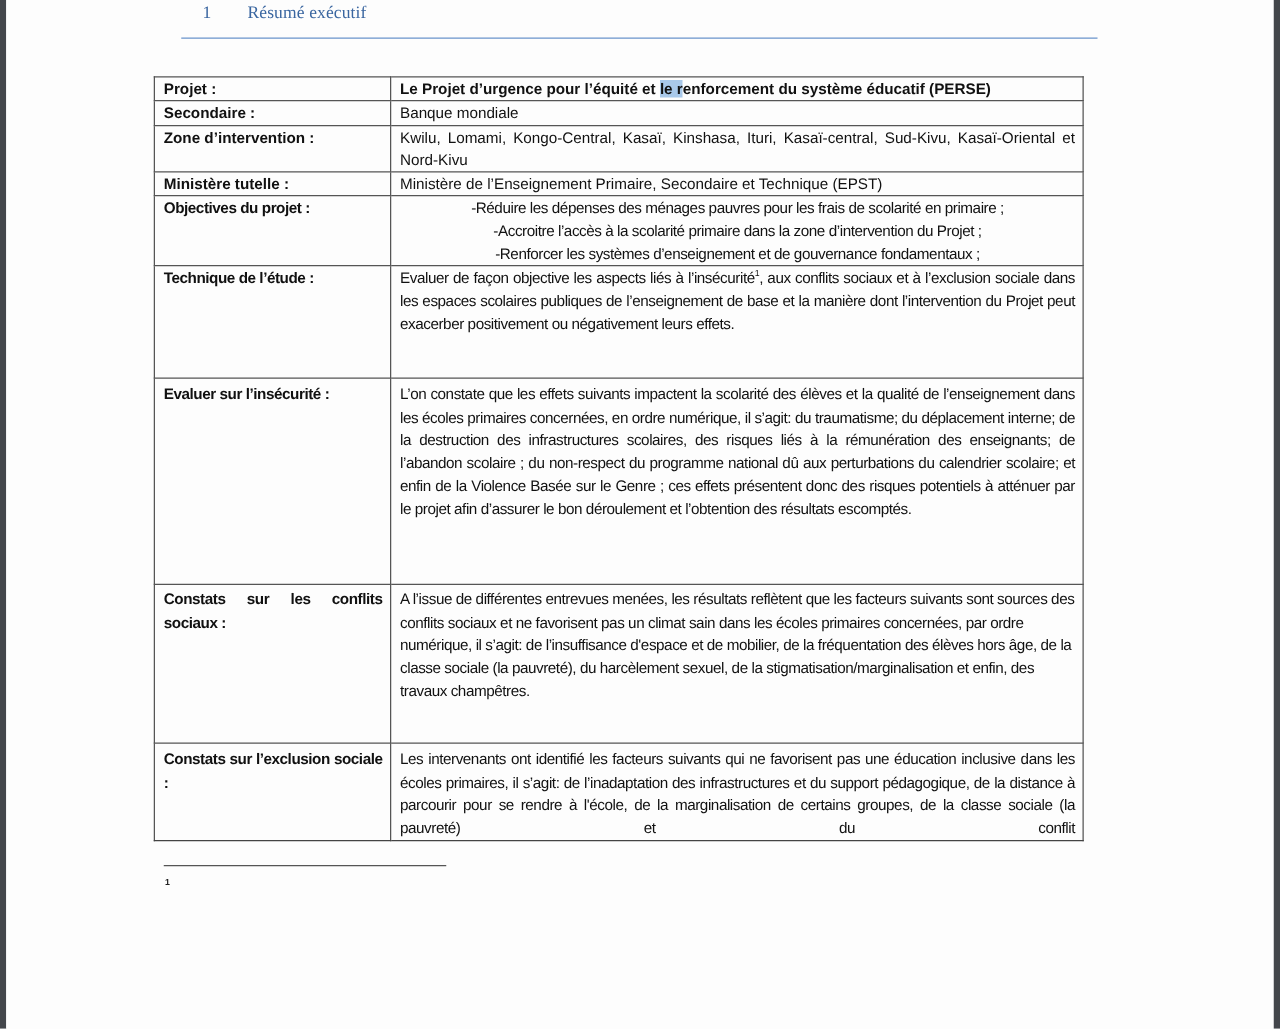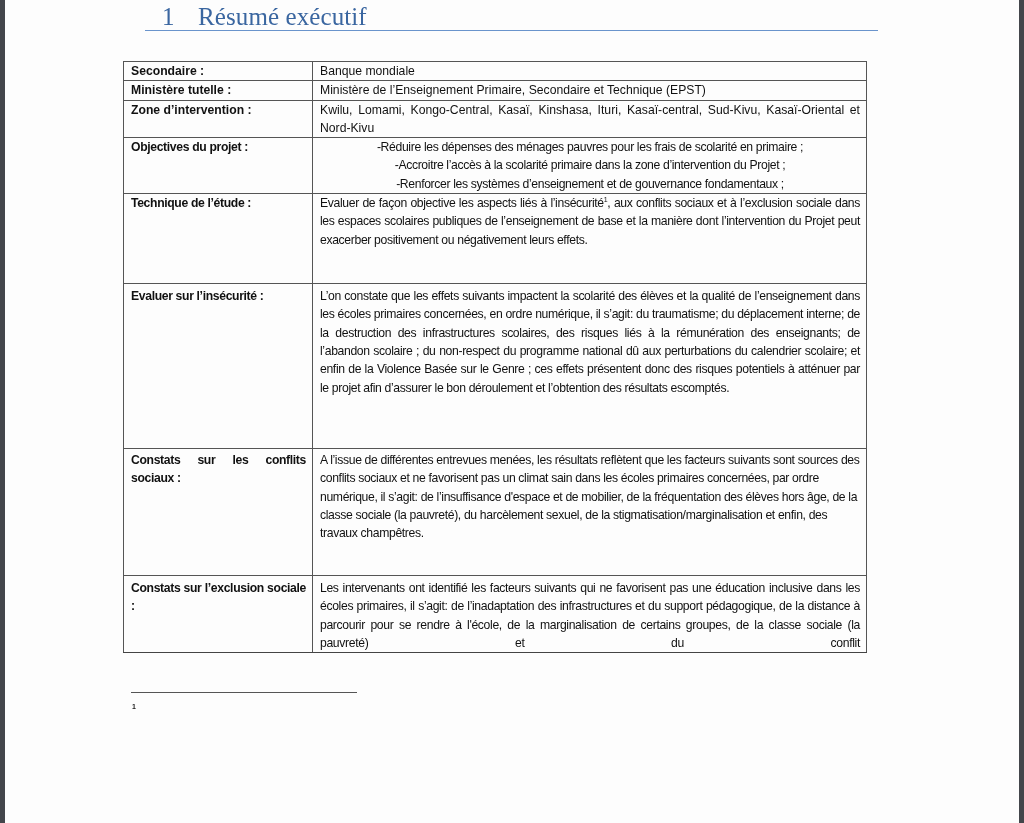--- a/index.html
+++ b/index.html
@@ -2,21 +2,21 @@
 <html><head>
 <meta charset="utf-8">
 <style>
   * { box-sizing: border-box; margin: 0; padding: 0; }
   html, body { width: 1024px; height: 823px; overflow: hidden; background: #fdfdfd; }
   body { position: relative; font-family: "Liberation Sans", "DejaVu Sans", sans-serif; color: #111; }
   .edge-left { position: absolute; left: 0; top: 0; width: 5px; height: 823px; background: #43464b; }
   .edge-right { position: absolute; right: 0; top: 0; width: 5px; height: 823px; background: #43464b; }
   .page { position: absolute; left: 5px; top: 0; width: 1014px; height: 823px; background: #fdfdfd; }
 
-  .heading { position: absolute; left: 157px; top: 3px; font-family: "Liberation Serif", "DejaVu Serif", serif; font-size: 25px; color: #3a66a0; letter-spacing: 0.1px; white-space: nowrap; }
+  .heading { position: absolute; left: 157px; top: 3px; font-family: "Liberation Serif", "DejaVu Serif", serif; font-size: 14px; color: #3a66a0; letter-spacing: 0.1px; white-space: nowrap; }
   .heading .num { display: inline-block; width: 36px; }
   .heading-rule { position: absolute; left: 145px; top: 30px; width: 733px; height: 0; border-top: 1.5px solid #6a94cc; }
 
   table.summary { position: absolute; left: 123px; top: 61px; width: 744px; border-collapse: collapse; table-layout: fixed; font-size: 12.2px; line-height: 18.3px; }
   table.summary td { border: 1px solid #555; vertical-align: top; padding: 0 6px 0 7px; }
   table.summary td.label { width: 189px; font-weight: bold; }
   table.summary td.value { text-align: justify; }
   table.summary tr.cut td { border-bottom: 1.5px solid #444; }
   .narrow { font-family: "Liberation Sans Narrow", "Liberation Sans", sans-serif; letter-spacing: -0.35px; }
   .justify-label { text-align: justify; text-align-last: left; }
@@ -33,31 +33,37 @@
 <div class="page">
 
   <div class="heading">
     <span class="num">1</span><span>Résumé exécutif</span>
   </div>
 </div>
 <div class="heading-rule"></div>
 
 <table class="summary">
   <tbody>
+      <tr style="height:19px">
+    <td class="label">Projet :</td>
+    <td class="value" style="font-weight:bold;text-align:left">
+      <span>Le Projet d’urgence pour l’équité et </span><span class="sel">le r</span><span>enforcement du système éducatif (PERSE)</span>
+    </td>
+  </tr>
   <tr style="height:19px">
     <td class="label">Secondaire :</td>
     <td class="value">Banque mondiale</td>
   </tr>
+  <tr style="height:37px">
+    <td class="label">Zone d’intervention :</td>
+    <td class="value" style="word-spacing:2px">Kwilu,  Lomami,  Kongo-Central,  Kasaï,  Kinshasa,  Ituri,  Kasaï-central,  Sud-Kivu,  Kasaï-Oriental et  Nord-Kivu</td>
+  </tr>
   <tr style="height:19px">
     <td class="label">Ministère tutelle :</td>
     <td class="value" style="text-align:left">Ministère de l’Enseignement Primaire, Secondaire et Technique (EPST)</td>
-  </tr>
-  <tr style="height:37px">
-    <td class="label">Zone d’intervention :</td>
-    <td class="value" style="word-spacing:2px">Kwilu,  Lomami,  Kongo-Central,  Kasaï,  Kinshasa,  Ituri,  Kasaï-central,  Sud-Kivu,  Kasaï-Oriental et  Nord-Kivu</td>
   </tr>
   <tr style="height:53px">
     <td class="label narrow">Objectives du projet :</td>
     <td class="value narrow" style="text-align:center">
       <div>-Réduire les dépenses des ménages pauvres pour les frais de scolarité en primaire ;</div>
       <div>-Accroitre l’accès à la scolarité primaire dans la zone d’intervention du Projet ;</div>
       <div>-Renforcer les systèmes d’enseignement et de gouvernance fondamentaux ;</div>
     </td>
   </tr>
   <tr style="height:90px">

